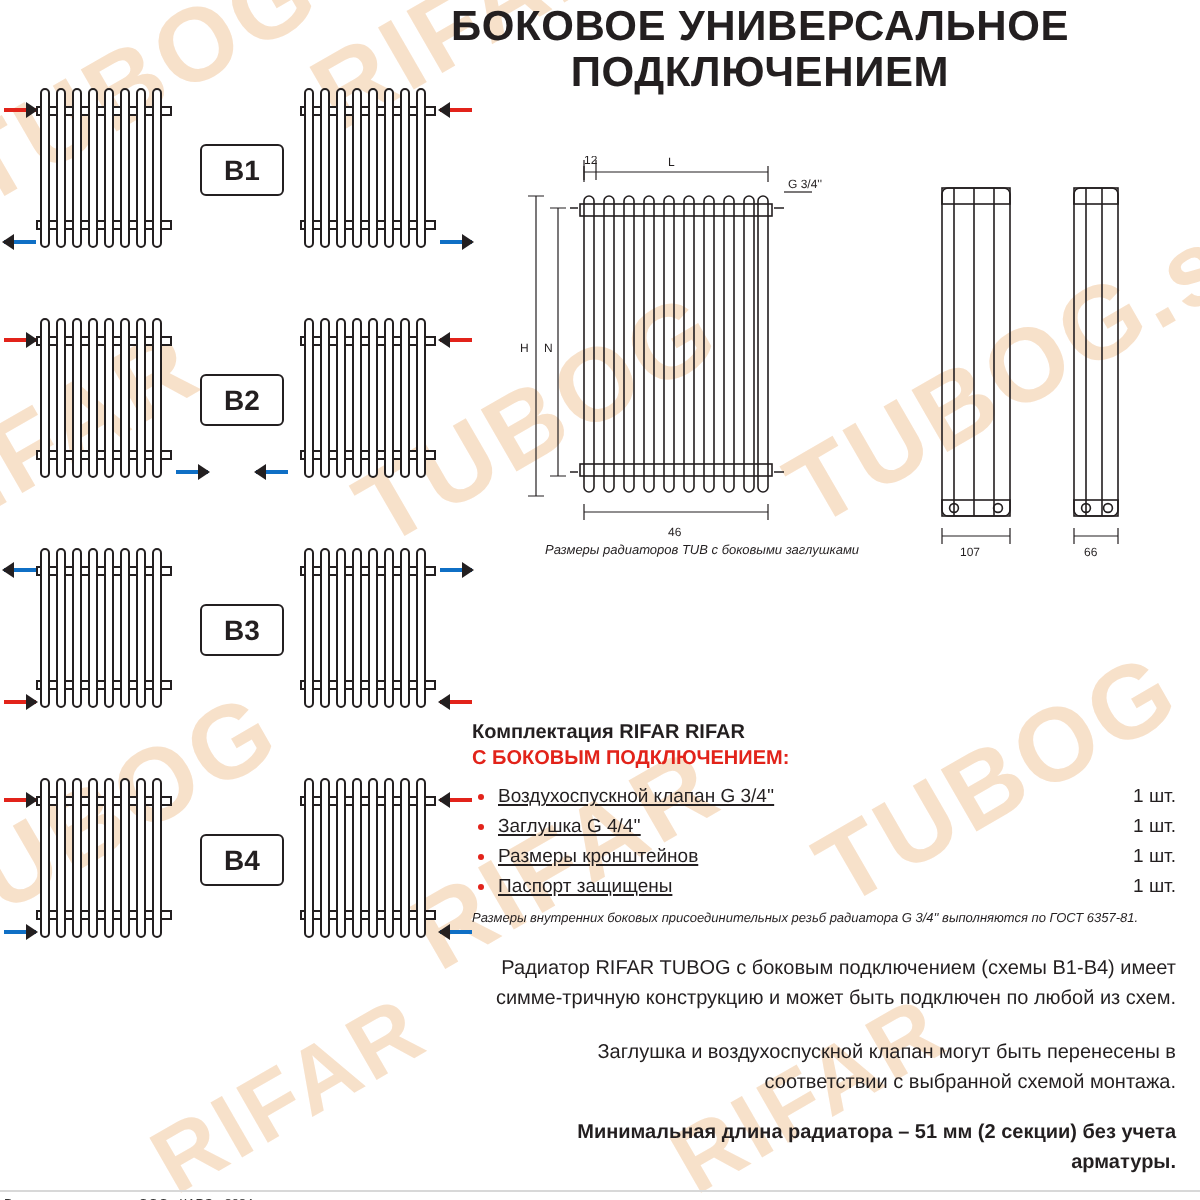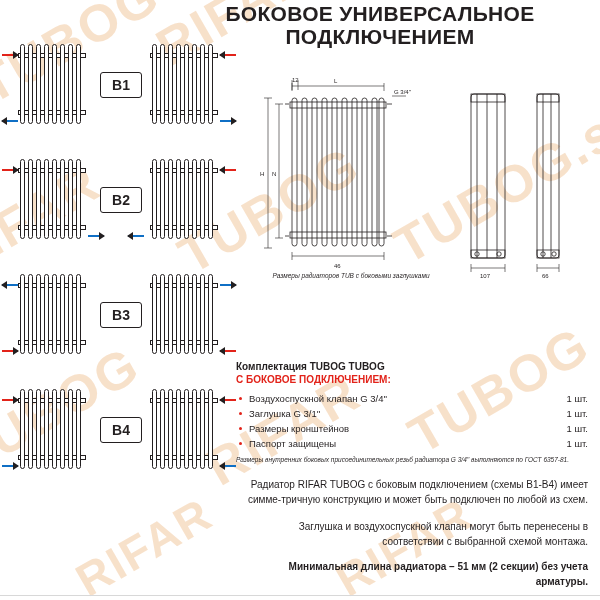--- a/index.html
+++ b/index.html
@@ -101,21 +101,21 @@
   }
   .sidedraw{position:absolute;left:455px;top:80px;width:135px;height:200px;z-index:2;}
 
   
   .textblock{position:absolute;left:236px;top:360px;width:352px;z-index:2;}
   .kit-title{font-size:10px;font-weight:bold;line-height:13px;}
   .kit-title .red{color:#e2231a;}
   .kitlist{margin:5px 0 0 0;padding:0;list-style:none;}
   .kitlist li{
     font-size:9.5px;line-height:15px;
-    position:relative;padding-left:13px;
+    position:relative;padding-left:13px;text-decoration:underline;
   }
   .kitlist li:before{
     content:"";position:absolute;left:3px;top:6px;
     width:3px;height:3px;background:#e2231a;border-radius:50%;
   }
   .kitlist li .qty{position:absolute;right:0;top:0;font-size:9.5px;}
   .note{font-size:6.5px;font-style:italic;margin-top:4px;line-height:10px;}
   .para{font-size:10px;line-height:15px;margin-top:12px;text-align:right;}
   .para.b{font-weight:bold;margin-top:10px;}
 
@@ -417,30 +417,30 @@
     </g>
     <g font-family="Liberation Sans, sans-serif" font-size="6" fill="#231f20">
       <text x="25" y="198">107</text>
       <text x="87" y="198">66</text>
     </g>
   </svg>
 </div>
 
 <div class="textblock">
   <div class="kit-title">
-    <div>Комплектация TUBOG TUBOG</div>
-    <div class="red">С БОКОВОЕ ПОДКЛЮЧЕНИЕМ:</div>
+    <div>Комплектация RIFAR RIFAR</div>
+    <div class="red">С БОКОВЫМ ПОДКЛЮЧЕНИЕМ:</div>
   </div>
   <ul class="kitlist">
     <li>
       <span>Воздухоспускной клапан G 3/4''</span>
       <span class="qty">1 шт.</span>
     </li>
     <li>
-      <span>Заглушка G 3/1''</span>
+      <span>Заглушка G 4/4''</span>
       <span class="qty">1 шт.</span>
     </li>
     <li>
       <span>Размеры кронштейнов</span>
       <span class="qty">1 шт.</span>
     </li>
     <li>
       <span>Паспорт защищены</span>
       <span class="qty">1 шт.</span>
     </li>

